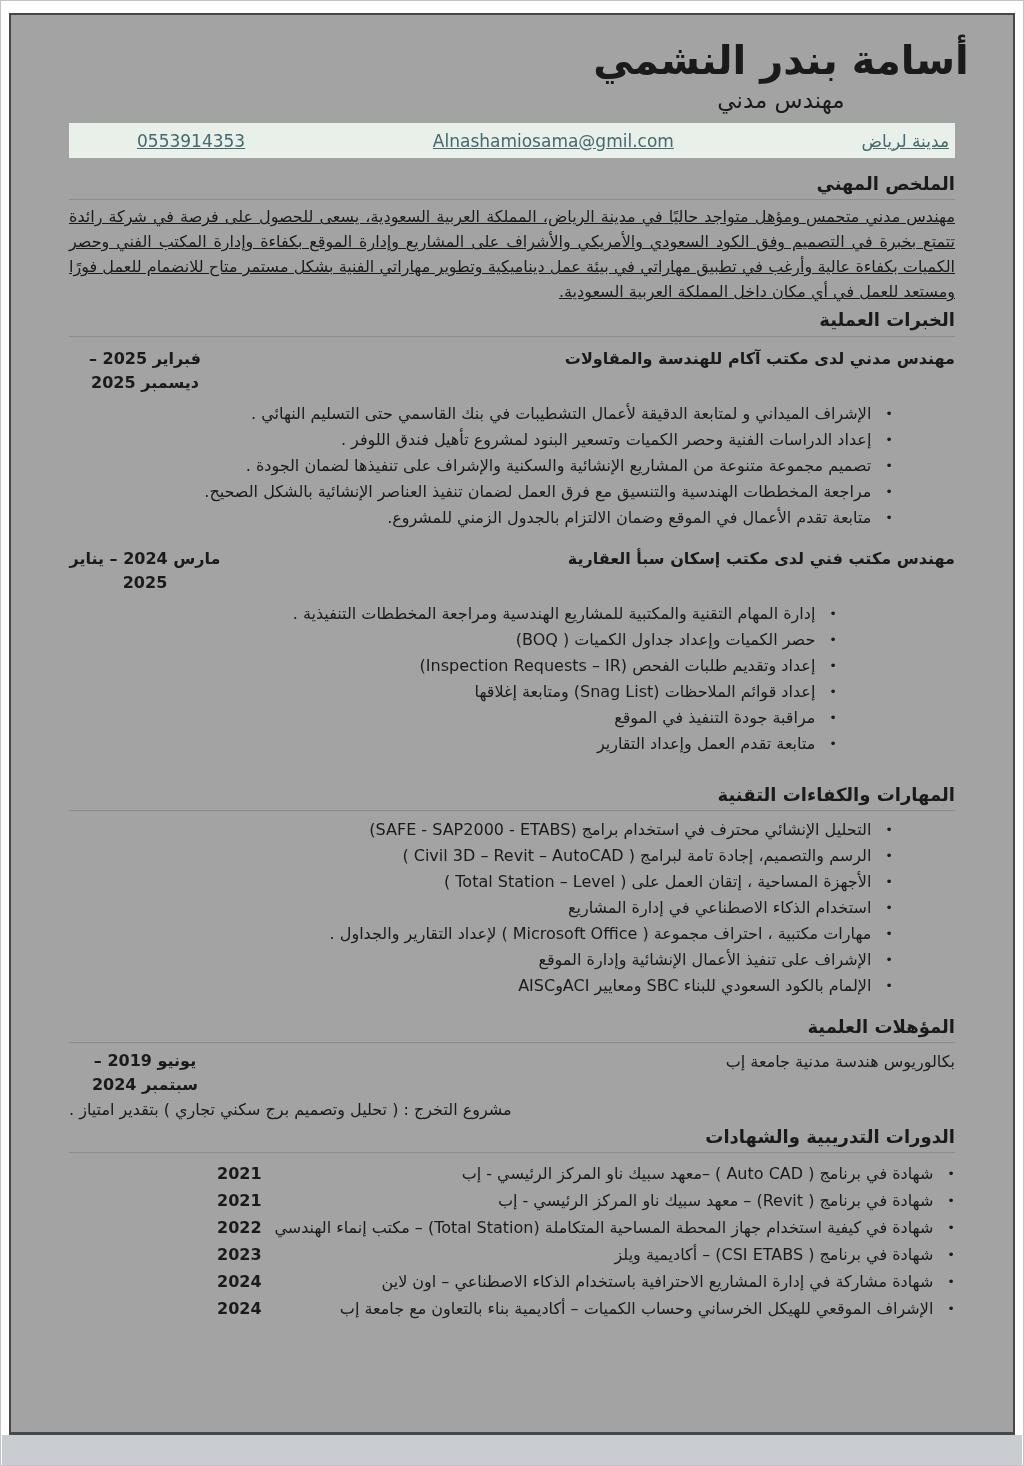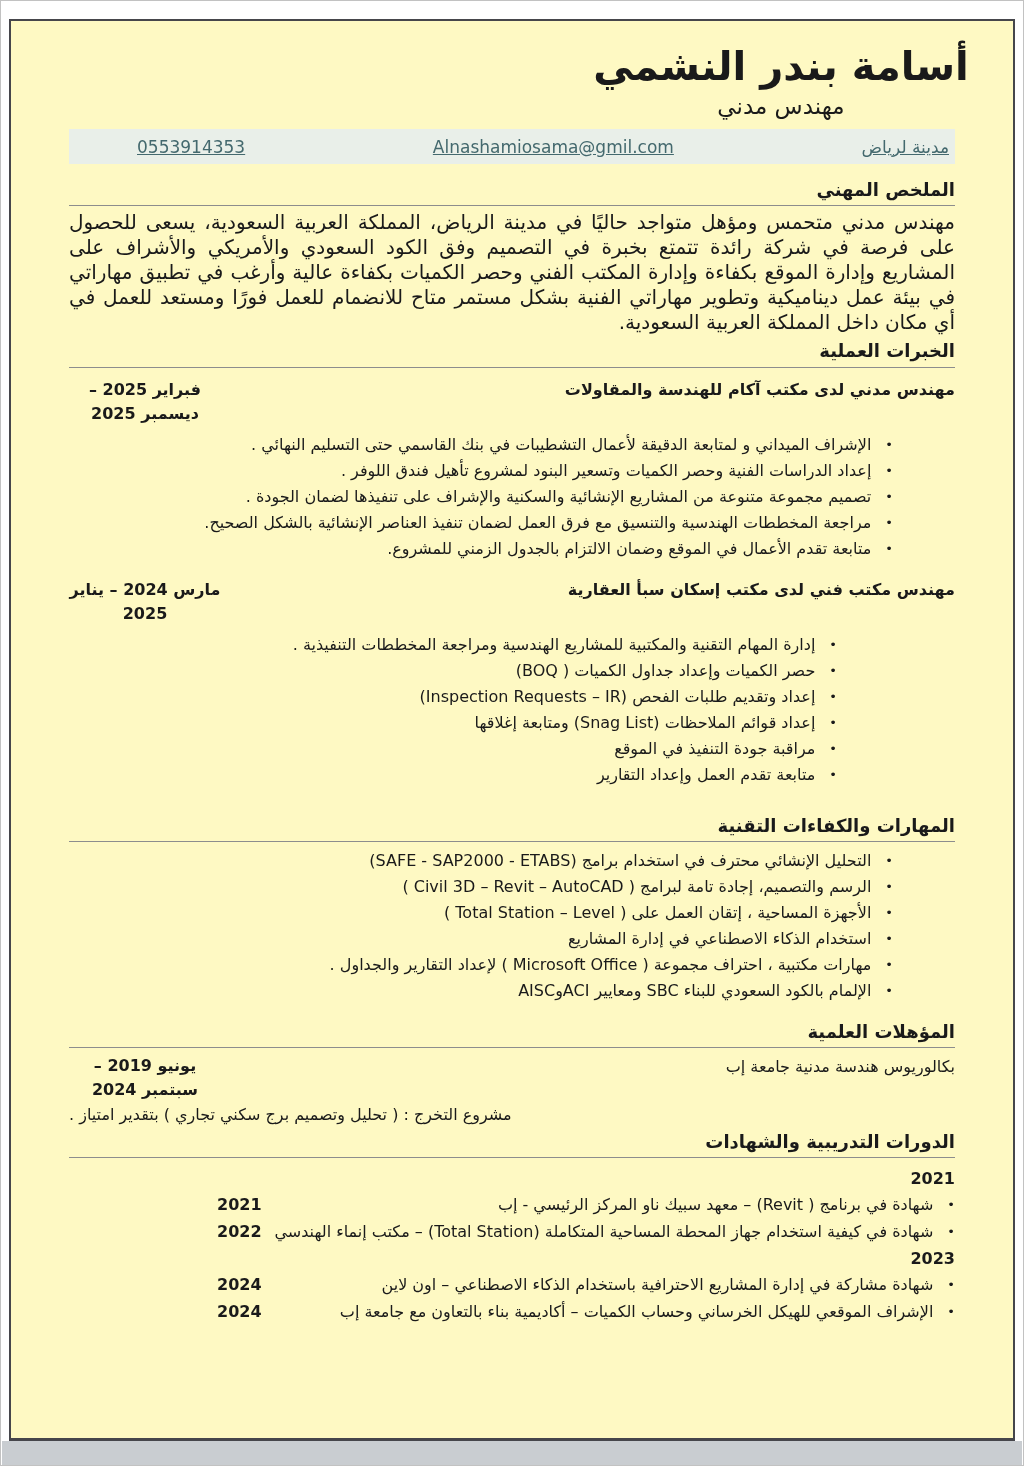--- a/index.html
+++ b/index.html
@@ -7,22 +7,22 @@
   body {
     background:#ffffff;
     font-family:"DejaVu Sans","Liberation Sans",sans-serif;
     color:#1a1a1a;
     width:1024px; height:1466px;
     overflow:hidden;
     border:1px solid #c2c2c2;
   }
   .page {
     direction:rtl;
-    background:#fef9c3;
-    margin:18px 8px 0 8px;
+    background:#a3a3a3;
+    margin:12px 8px 0 8px;
     height:1422px;
     border:2px solid #46464b;
     border-bottom-width:3px;
     padding:20px 58px 0 58px;
     position:relative;
     overflow:hidden;
   }
   .bottom-strip { height:35px; background:#c9cdd1; margin:0 1px; }
 
   
@@ -40,22 +40,23 @@
     padding:0 6px 0 68px;
     font-size:17px;
   }
   .contact-link { color:#44696e; text-decoration:underline; cursor:pointer; }
 
   
   .section-heading { font-size:18px; font-weight:bold; margin-top:14px; line-height:1.35; }
   .rule { border:none; border-top:1.5px solid #8d8d8d; margin:3px 0 4px 0; }
 
   .summary-text {
-    font-size:20px; line-height:25px;
+    font-size:16px; line-height:25px;
     text-align:justify;
+    text-decoration:underline;
   }
 
   
   .job-header { display:flex; justify-content:space-between; align-items:flex-start; margin-top:10px; }
   .job-title { font-size:16px; font-weight:bold; line-height:24px; }
   .job-date, .edu-date {
     width:152px; flex-shrink:0;
     font-size:16px; font-weight:bold; line-height:24px;
     text-align:center;
   }
@@ -127,46 +128,49 @@
     </div>
 
   <div class="section-heading gap-lg">المهارات والكفاءات التقنية</div>
   <hr class="rule">
   <div class="blist">
       <div class="bullet-row indent-a">التحليل الإنشائي محترف في استخدام برامج (SAFE - SAP2000 - ETABS)</div>
       <div class="bullet-row indent-a">الرسم والتصميم، إجادة تامة لبرامج ( Civil 3D – Revit – AutoCAD )</div>
       <div class="bullet-row indent-a">الأجهزة المساحية ، إتقان العمل على ( Total Station – Level )</div>
       <div class="bullet-row indent-a">استخدام الذكاء الاصطناعي في إدارة المشاريع</div>
       <div class="bullet-row indent-a">مهارات مكتبية ، احتراف مجموعة ( Microsoft Office ) لإعداد التقارير والجداول .</div>
+      <div class="bullet-row indent-a">الإشراف على تنفيذ الأعمال الإنشائية وإدارة الموقع</div>
       <div class="bullet-row indent-a">الإلمام بالكود السعودي للبناء SBC ومعايير ACIوAISC</div>
     </div>
 
   <div class="section-heading gap-md">المؤهلات العلمية</div>
   <hr class="rule">
   <div class="job-header" style="margin-top:6px;">
     <div class="edu-line">بكالوريوس هندسة مدنية جامعة إب</div>
     <div class="edu-date">يونيو 2019 – سبتمبر 2024</div>
   </div>
   <div class="edu-line">مشروع التخرج : ( تحليل وتصميم برج سكني تجاري ) بتقدير امتياز .</div>
 
   <div class="section-heading" style="margin-top:2px;">الدورات التدريبية والشهادات</div>
   <hr class="rule" style="margin-bottom:8px;">
   <div>
       <div class="course-row">
+      <div class="bullet-row">شهادة في برنامج ( Auto CAD ) –معهد سبيك ناو المركز الرئيسي - إب</div>
       <div class="course-year">2021</div>
     </div>
       <div class="course-row">
       <div class="bullet-row">شهادة في برنامج ( Revit) – معهد سبيك ناو المركز الرئيسي - إب</div>
       <div class="course-year">2021</div>
     </div>
       <div class="course-row">
       <div class="bullet-row">شهادة في كيفية استخدام جهاز المحطة المساحية المتكاملة (Total Station)  –  مكتب إنماء الهندسي</div>
       <div class="course-year">2022</div>
     </div>
       <div class="course-row">
+      <div class="bullet-row">شهادة في برنامج ( CSI ETABS) – أكاديمية ويلز</div>
       <div class="course-year">2023</div>
     </div>
       <div class="course-row">
       <div class="bullet-row">شهادة مشاركة في إدارة المشاريع الاحترافية باستخدام الذكاء الاصطناعي  –  اون لاين</div>
       <div class="course-year">2024</div>
     </div>
       <div class="course-row">
       <div class="bullet-row">الإشراف الموقعي للهيكل الخرساني وحساب الكميات – أكاديمية بناء بالتعاون مع جامعة إب</div>
       <div class="course-year">2024</div>
     </div>

